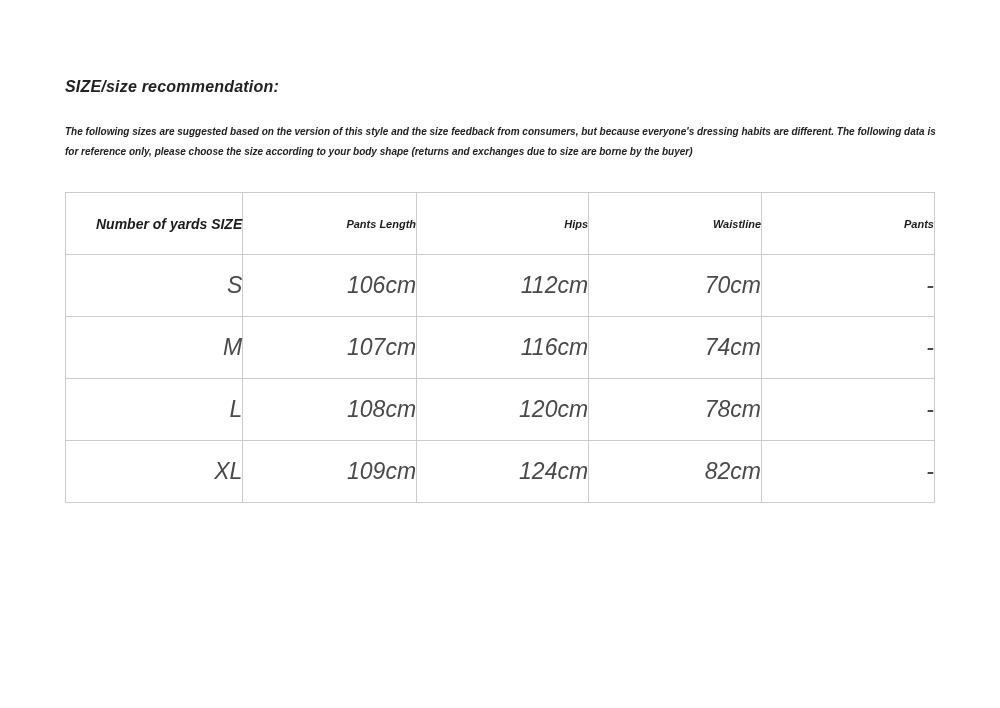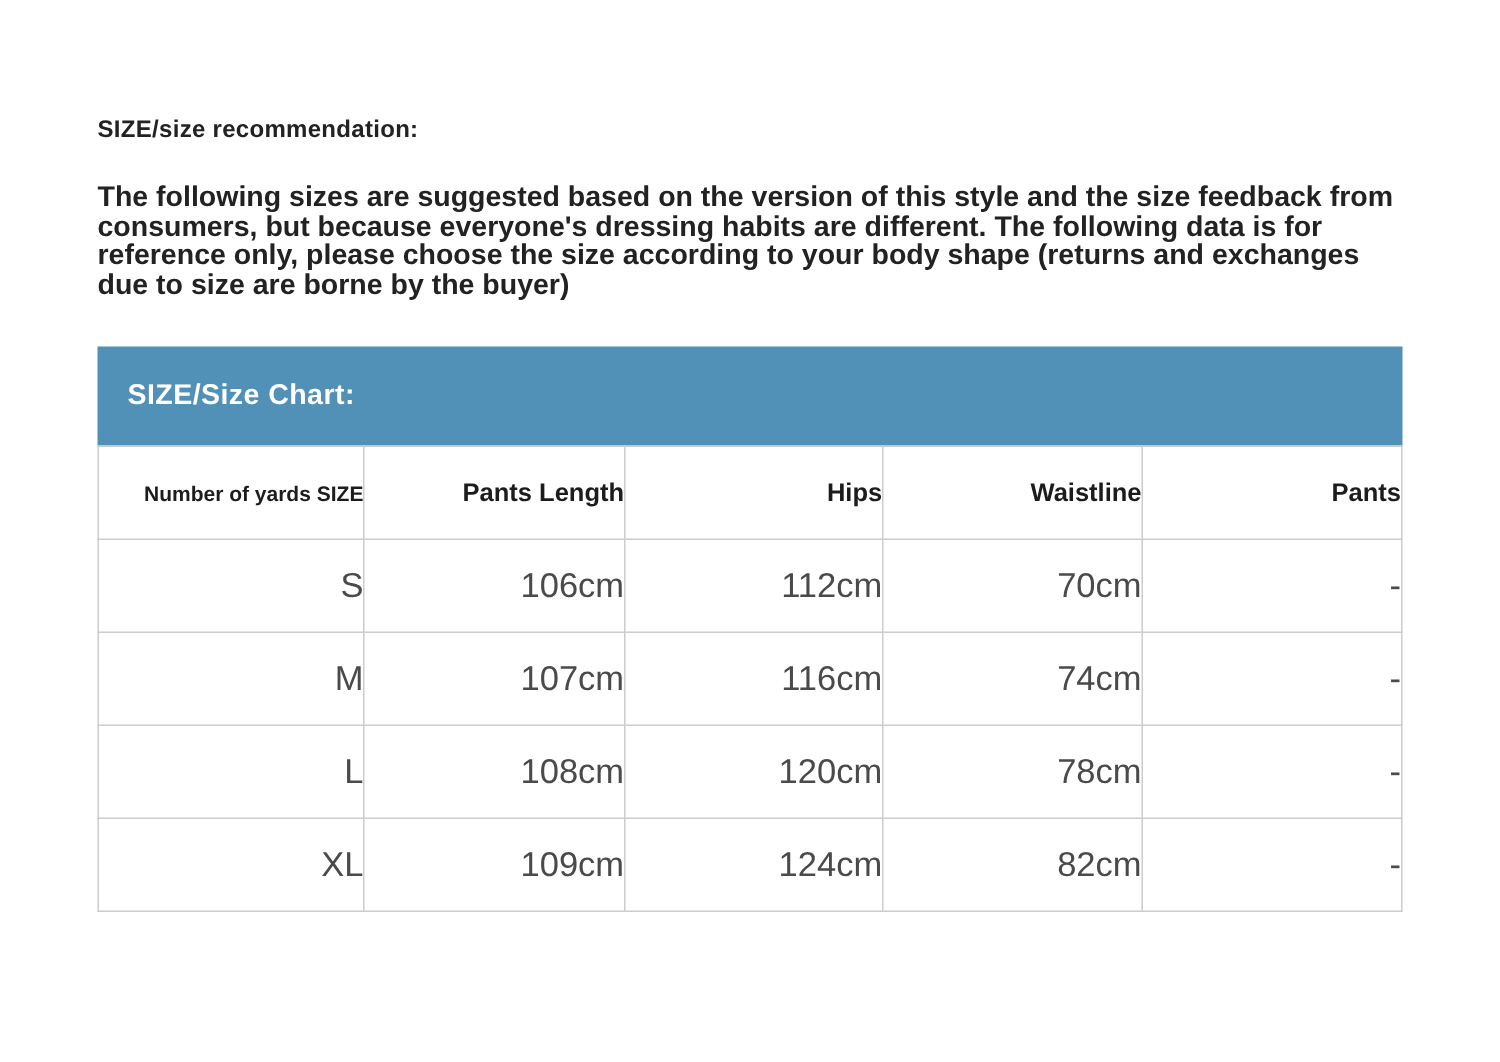--- a/index.html
+++ b/index.html
@@ -4,29 +4,29 @@
 <style>
   :root{
     --accent:#5191b7;
     --border:#cccccc;
     --text-dark:#222222;
     --cell-text:#4a4a4a;
   }
   *{margin:0;padding:0;box-sizing:border-box;}
   html,body{width:1000px;height:708px;background:#ffffff;overflow:hidden;}
   body{font-family:"Liberation Sans","DejaVu Sans",sans-serif;color:var(--text-dark);}
-  .page{width:1000px;height:516px;padding:78px 65px 0 65px;}
+  .page{width:1000px;height:516px;padding:78px 65px 0 65px;font-style:italic;}
   .rec-heading{
     font-size:16px;
     font-weight:bold;
     letter-spacing:0.2px;
     margin-bottom:26px;
   }
   .rec-body{
-    font-size:19px;
+    font-size:10px;
     font-weight:bold;
     line-height:19.5px;
     width:872px;
     margin-bottom:31px;
   }
   .chart-title-bar{
     width:870px;
     height:66px;
     background:var(--accent);
     display:flex;
@@ -46,21 +46,21 @@
   }
   table.size-chart th,
   table.size-chart td{
     border:1px solid var(--border);
     text-align:right;
     vertical-align:middle;
     height:62px;
     background:#ffffff;
   }
   table.size-chart th{
-    font-size:17px;
+    font-size:11px;
     font-weight:bold;
     color:#1c1c1c;
   }
   table.size-chart th:first-child{
     font-size:14px;
   }
   table.size-chart td{
     font-size:23px;
     font-weight:normal;
     color:var(--cell-text);
@@ -68,23 +68,20 @@
 </style>
 </head>
 <body>
 
 <div class="page">
 
   <h2 class="rec-heading">SIZE/size recommendation:</h2>
 
   <p class="rec-body">The following sizes are suggested based on the version of this style and the size feedback from consumers, but because everyone's dressing habits are different. The following data is for reference only, please choose the size according to your body shape (returns and exchanges due to size are borne by the buyer)</p>
 
-  <div class="chart-title-bar">
-    <span>SIZE/Size Chart:</span>
-  </div>
 
   <table class="size-chart">
     <colgroup>
       <col style="width:20.4%">
       <col style="width:20.0%">
       <col style="width:19.8%">
       <col style="width:19.9%">
       <col style="width:19.9%">
     </colgroup>
     <thead>

